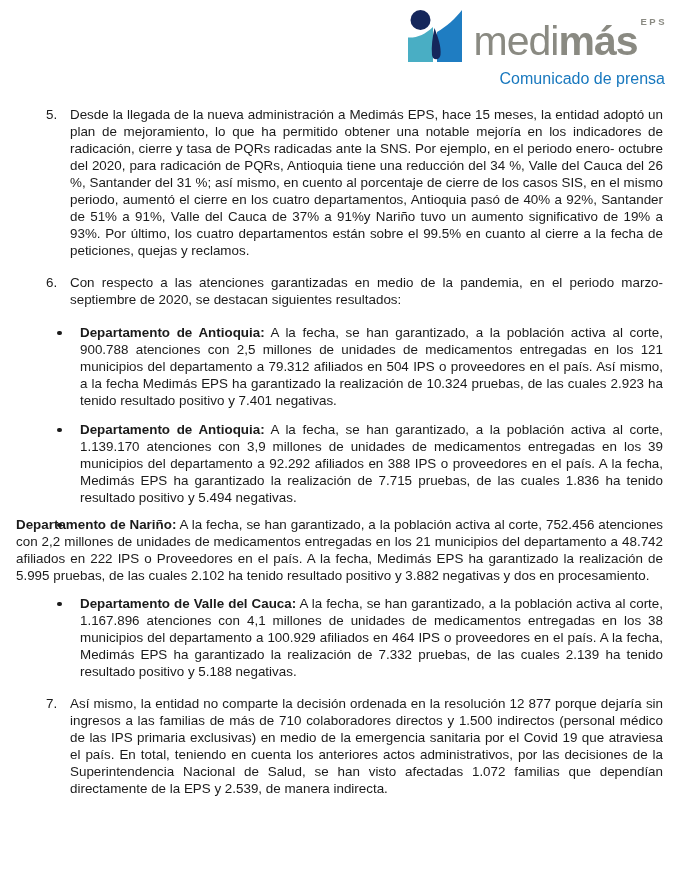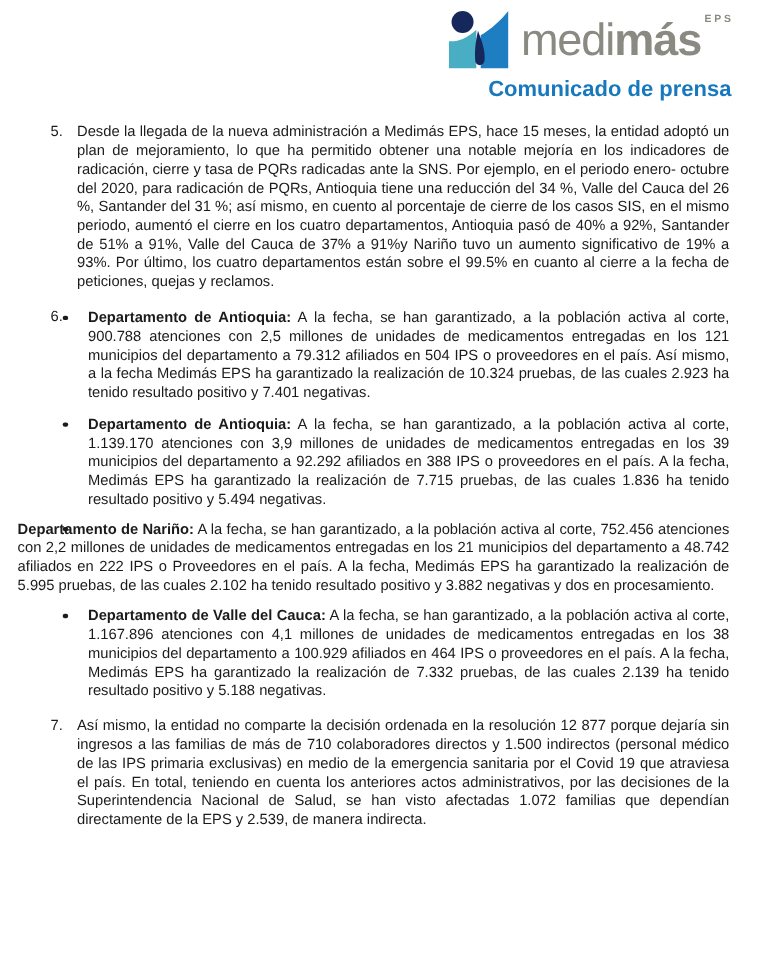--- a/index.html
+++ b/index.html
@@ -17,21 +17,21 @@
   
   .header {
     padding-top: 8px;
     padding-right: 33px;
     display: flex;
     flex-direction: column;
     align-items: flex-end;
   }
   .brand {
     display: flex;
-    align-items: center;
+    align-items: flex-end;
     gap: 8px;
   }
   .logo-icon { display: inline-block; line-height: 0; }
   .wordmark {
     font-size: 41px;
     letter-spacing: -1px;
     color: #8a8a82;
     line-height: 1;
     white-space: nowrap;
     padding-bottom: 2px;
@@ -40,25 +40,24 @@
   .wm-bold { font-weight: bold; }
   .wm-sup {
     font-size: 9.5px;
     font-weight: bold;
     letter-spacing: 2.5px;
     vertical-align: 30px;
     margin-left: 3px;
   }
   .subtitle {
     margin-top: 6px;
-    font-size: 20px;
+    font-size: 16px;
     color: #1878be;
     line-height: 1.15;
     padding-right: 2px;
-    font-weight: bold;
   }
 
   
   .doc-body { margin-top: 18px; }
   .para, .bullet {
     position: relative;
     box-sizing: border-box;
     padding-left: 70px;
     padding-right: 37px;
     font-size: 13.4px;
@@ -110,20 +109,21 @@
 
   <main class="doc-body">
 
     <div class="para mb15">
       <span class="num">5.</span>
       <p>Desde la llegada de la nueva administración a Medimás EPS, hace 15 meses, la entidad adoptó un plan de mejoramiento, lo que ha permitido obtener una notable mejoría en los indicadores de radicación, cierre y tasa de PQRs radicadas ante la SNS. Por ejemplo, en el periodo enero- octubre del 2020, para radicación de PQRs, Antioquia tiene una reducción del 34 %, Valle del Cauca del 26 %, Santander del 31 %; así mismo, en cuento al porcentaje de cierre de los casos SIS, en el mismo periodo, aumentó el cierre en los cuatro departamentos, Antioquia pasó de 40% a 92%, Santander de 51% a 91%, Valle del Cauca de 37% a 91%y Nariño tuvo un aumento significativo de 19% a 93%. Por último, los cuatro departamentos están sobre el 99.5% en cuanto al cierre a la fecha de peticiones, quejas y reclamos.</p>
     </div>
 
     <div class="para mb16">
       <span class="num">6.</span>
+      <p>Con respecto a las atenciones garantizadas en medio de la pandemia, en el periodo marzo-septiembre de 2020, se destacan siguientes resultados:</p>
     </div>
 
     <div class="bullet mb12">
       <span class="dot"></span>
       <p>
         <span class="lead">Departamento de Antioquia:</span>
         <span>A la fecha, se han garantizado, a la población activa al corte, 900.788 atenciones con 2,5 millones de unidades de medicamentos entregadas en los 121 municipios del departamento a 79.312 afiliados en 504 IPS o proveedores en el país. Así mismo, a la fecha Medimás EPS ha garantizado la realización de 10.324 pruebas, de las cuales 2.923 ha tenido resultado positivo y 7.401 negativas.</span>
       </p>
     </div>
 

